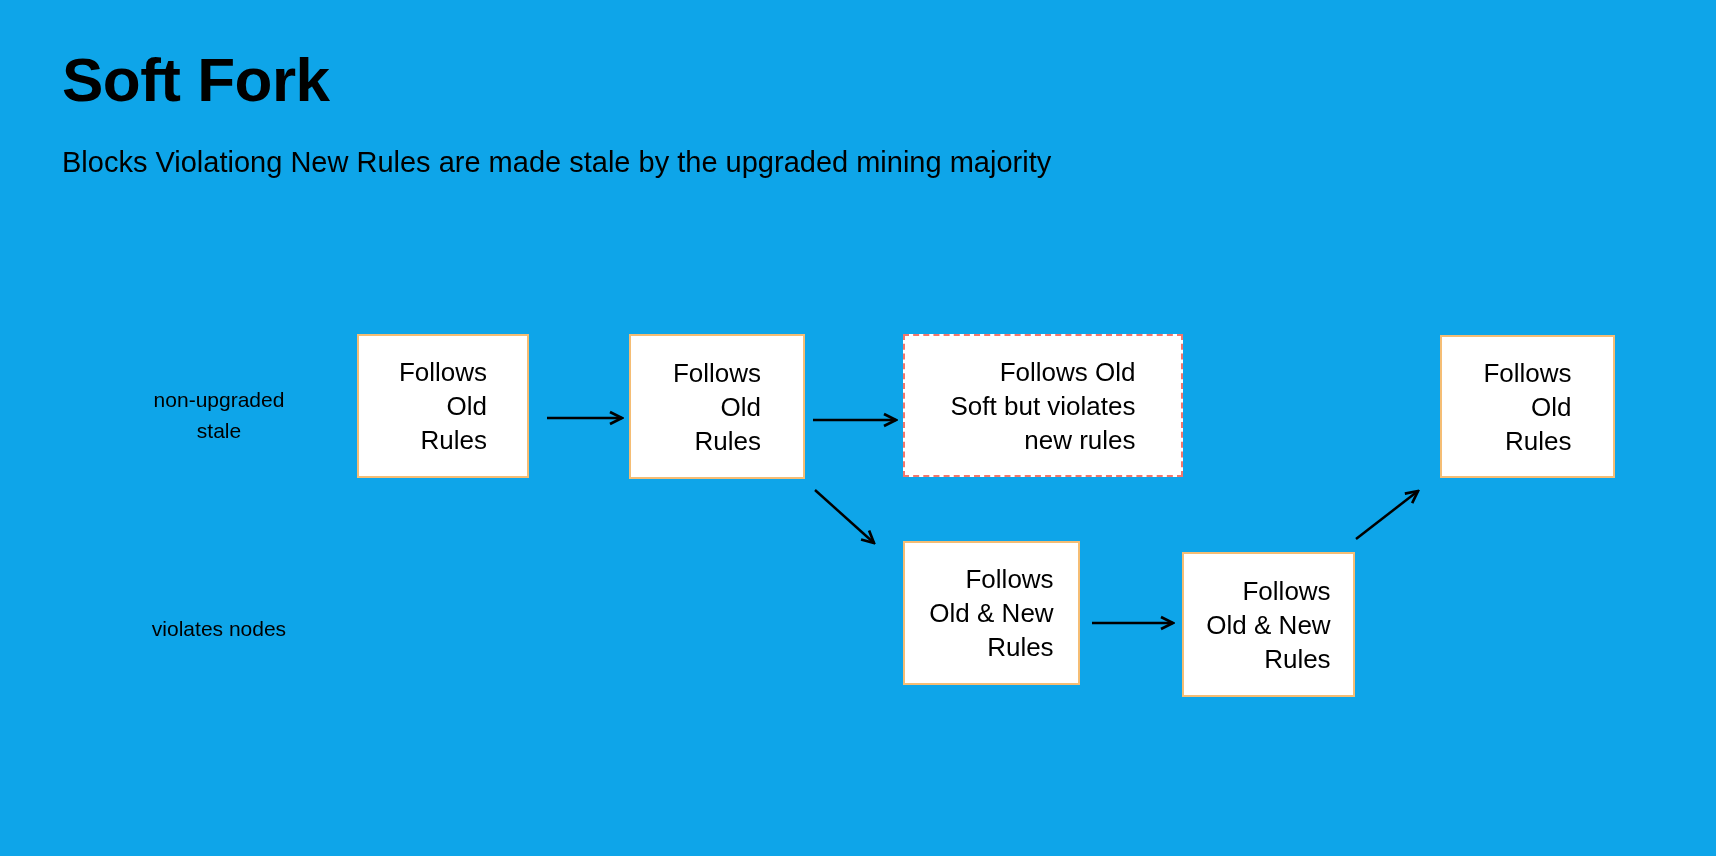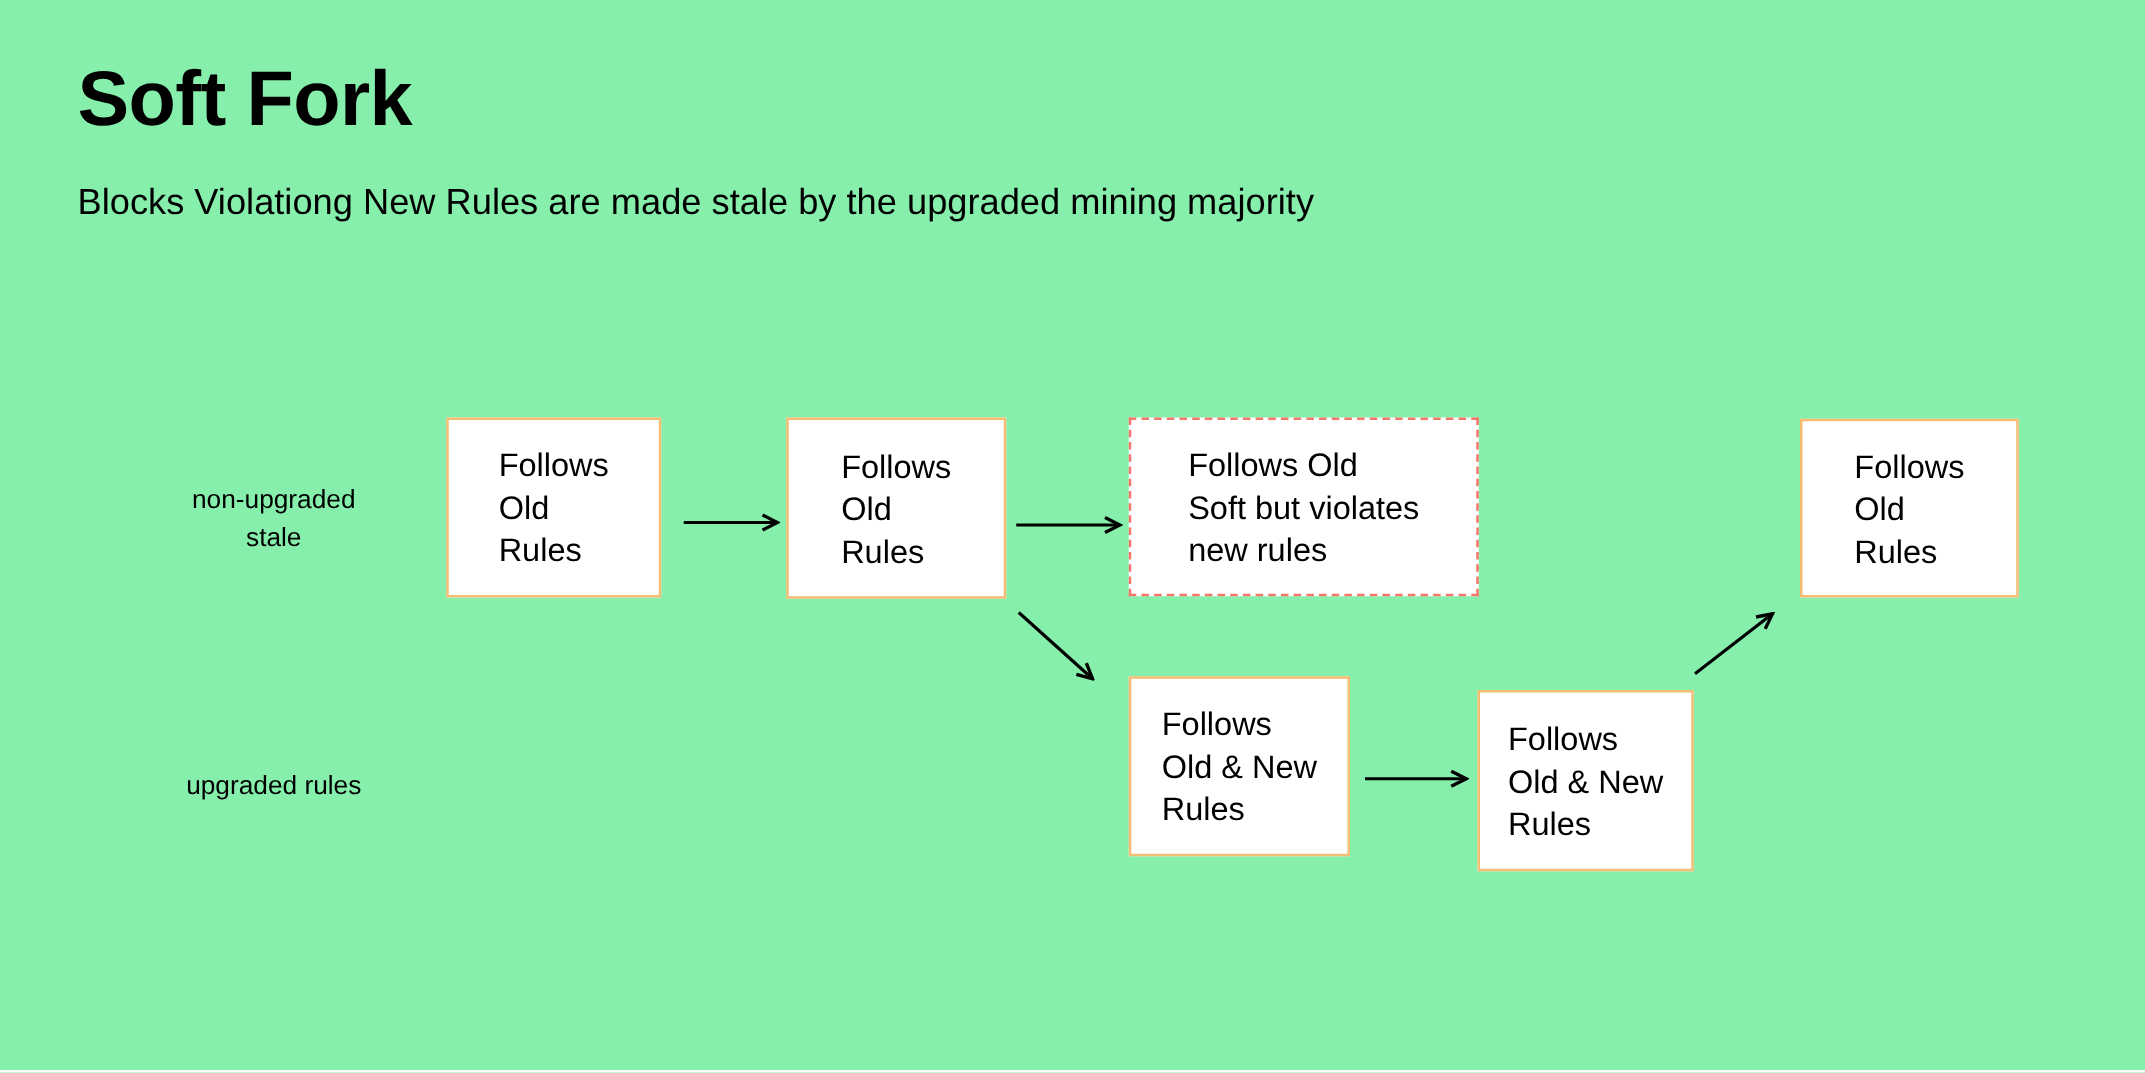--- a/index.html
+++ b/index.html
@@ -6,21 +6,21 @@
     margin: 0;
     padding: 0;
     background: #ffffff;
     font-family: "Liberation Sans", sans-serif;
     color: var(--text, #000);
   }
   .canvas {
     position: relative;
     width: 1716px;
     height: 856px;
-    background: #86efac;
+    background: #0ea5e9;
     overflow: hidden;
   }
   .title {
     position: absolute;
     left: 62px;
     top: 44px;
     font-size: 62px;
     font-weight: 700;
     letter-spacing: -0.5px;
     color: var(--text, #000);
@@ -49,21 +49,21 @@
   .row-label.non-upgraded { top: 384px; }
   .row-label.upgraded { top: 613px; }
   .node {
     position: absolute;
     box-sizing: border-box;
     border: 2.5px solid var(--node-border, #F5BD74);
     background: #ffffff;
     display: flex;
     align-items: center;
     justify-content: center;
-    text-align: left;
+    text-align: right;
     font-size: 26px;
     line-height: 34px;
     white-space: pre-line;
     color: var(--text, #000);
   }
   .node.stale {
     border: 2.5px dashed var(--stale-border, #F4776C);
   }
   .node.n1 { left: 357px;  top: 334px; width: 172px; height: 144px; }
   .node.n2 { left: 629px;  top: 334px; width: 176px; height: 145px; }
@@ -91,21 +91,21 @@
 </head>
 <body>
 
 <div class="canvas">
 
   <div class="title">Soft Fork</div>
   <div class="subtitle">Blocks Violationg New Rules are made stale by the upgraded mining majority</div>
 
   <div class="row-label non-upgraded">non-upgraded
 stale</div>
-  <div class="row-label upgraded">upgraded rules</div>
+  <div class="row-label upgraded">violates nodes</div>
 
   <svg class="arrow-layer" viewBox="0 0 1716 858" xmlns="http://www.w3.org/2000/svg">
     <defs>
       <marker id="arrowhead" viewBox="0 0 12 12" refX="10.5" refY="6" markerWidth="16" markerHeight="16" markerUnits="userSpaceOnUse" orient="auto">
         <path class="arrowhead-path" d="M1.5,1.5 L10.5,6 L1.5,10.5" stroke-width="2"></path>
       </marker>
     </defs>
     <line class="arrow" x1="547" y1="418" x2="622" y2="418" marker-end="url(#arrowhead)"></line>
     <line class="arrow" x1="813" y1="420" x2="896" y2="420" marker-end="url(#arrowhead)"></line>
     <line class="arrow" x1="815" y1="490" x2="874" y2="543" marker-end="url(#arrowhead)"></line>

